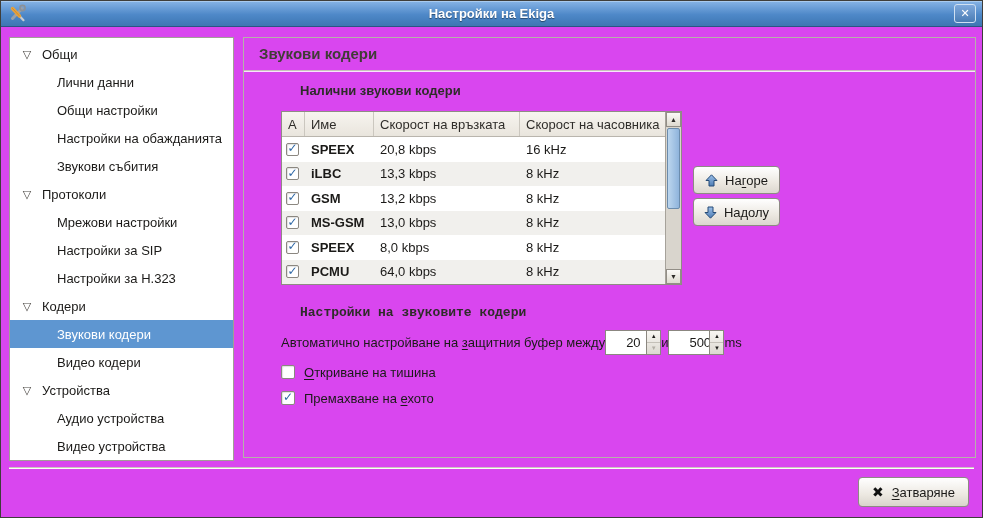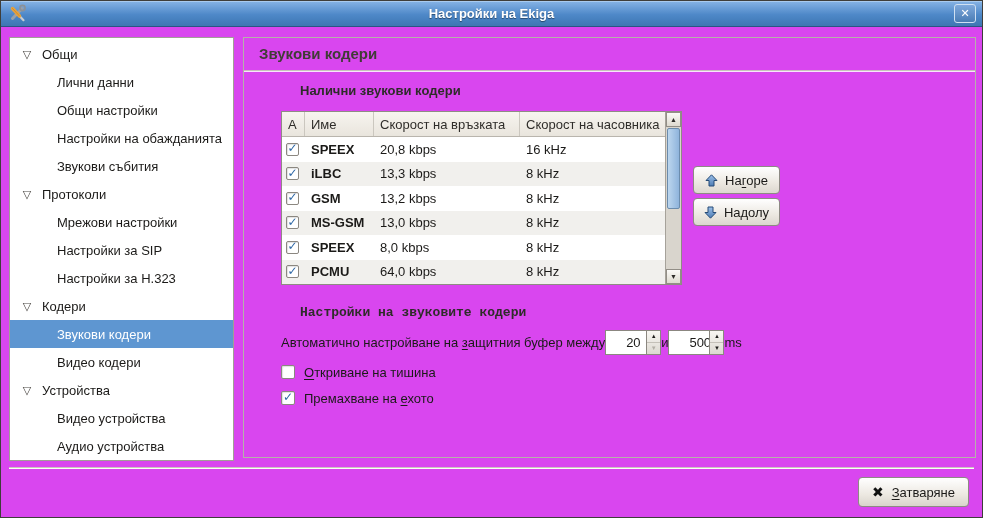--- a/index.html
+++ b/index.html
@@ -178,25 +178,25 @@
       <div class="tree-row lvl1">
     <span class="expander"></span>
     <span class="tree-label">Видео кодери</span>
   </div>
       <div class="tree-row lvl0">
     <span class="expander">▽</span>
     <span class="tree-label">Устройства</span>
   </div>
       <div class="tree-row lvl1">
     <span class="expander"></span>
+    <span class="tree-label">Аудио устройства</span>
+  </div>
+      <div class="tree-row lvl1">
+    <span class="expander"></span>
     <span class="tree-label">Видео устройства</span>
-  </div>
-      <div class="tree-row lvl1">
-    <span class="expander"></span>
-    <span class="tree-label">Аудио устройства</span>
   </div>
     </div>
 
   <div class="main">
     <div class="page-header">Звукови кодери</div>
 
     <div class="sec-heading" id="h-codecs">Налични звукови кодери</div>
 
     <div class="codec-table">
       <div class="table-cols">

